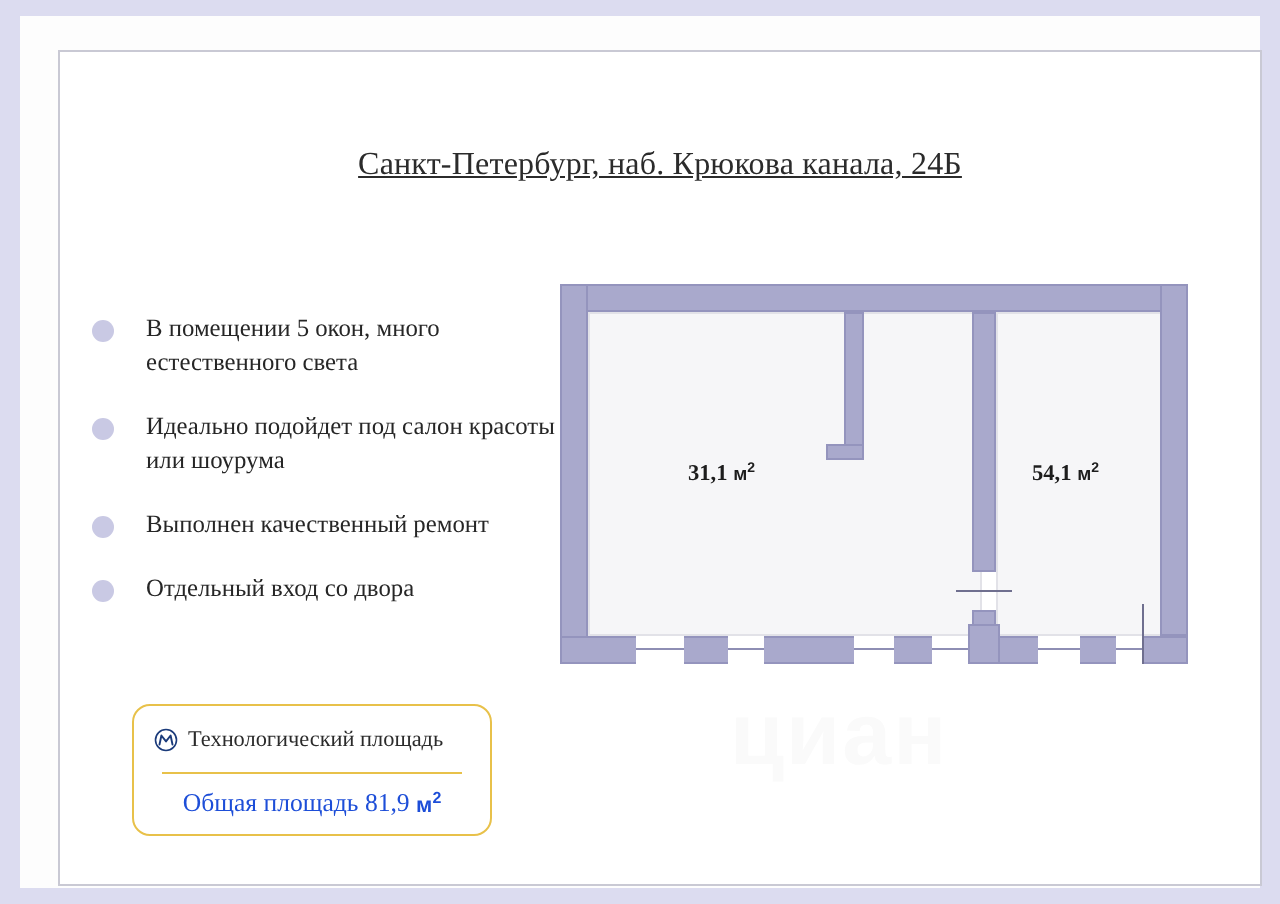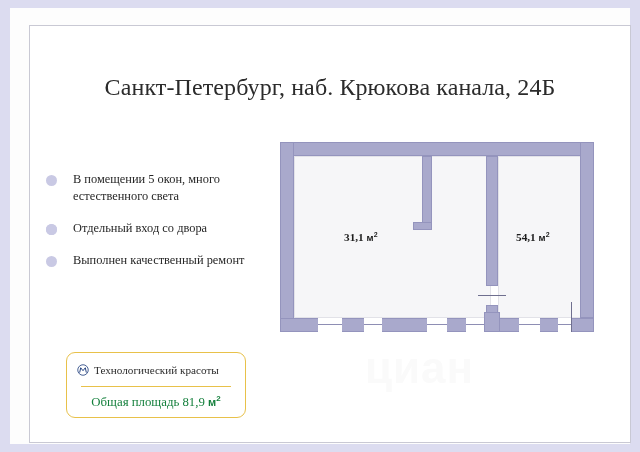--- a/index.html
+++ b/index.html
@@ -53,41 +53,41 @@
     pointer-events: none;
   }
 
   
   #page-title {
     position: absolute;
     left: 30px;
     top: 66px;
     width: 580px;
     text-align: center;
-    font-size: 24px;
+    font-size: 16px;
     color: #2b2b2b;
     letter-spacing: 0.1px;
     white-space: nowrap;
+    text-decoration: underline;
   }
 
   
   #feature-list {
     position: absolute;
     left: 36px;
     top: 148px;
     width: 232px;
   }
   .feature-item {
     position: relative;
     padding-left: 27px;
     margin-bottom: 15px;
     font-size: 12.4px;
     line-height: 17px;
     color: #262626;
-    margin-top: 15px;
   }
   .feature-bullet {
     position: absolute;
     left: 0px;
     top: 3.5px;
     width: 11px;
     height: 11px;
     border-radius: 50%;
     background: #c9c9e4;
   }
@@ -134,21 +134,21 @@
     height: 1px;
     background: #e8c14a;
   }
   #total-area {
     position: absolute;
     left: 0;
     right: 0;
     top: 41px;
     text-align: center;
     font-size: 12.8px;
-    color: #15803d;
+    color: #1d4ed8;
   }
   #total-area .area-unit {
     font-family: "Liberation Sans", sans-serif;
     font-weight: bold;
     font-size: 11px;
   }
   #total-area .area-unit sup { font-size: 8px; }
 
   
   #floor-plan {
@@ -209,42 +209,43 @@
 
   <div id="feature-list">
 
     <div class="feature-item">
       <span class="feature-bullet"></span>
       <span class="feature-text">В помещении 5 окон, много естественного света</span>
     </div>
 
     <div class="feature-item">
       <span class="feature-bullet"></span>
+      <span class="feature-text">Идеально подойдет под салон красоты или шоурума</span>
+    </div>
+
+    <div class="feature-item">
+      <span class="feature-bullet"></span>
+      <span class="feature-text">Выполнен качественный ремонт</span>
     </div>
 
     <div class="feature-item">
       <span class="feature-bullet"></span>
       <span class="feature-text">Отдельный вход со двора</span>
-    </div>
-
-    <div class="feature-item">
-      <span class="feature-bullet"></span>
-      <span class="feature-text">Выполнен качественный ремонт</span>
     </div>
 
   </div>
 
   <div id="info-badge">
 
     <div id="metro-row">
       <svg id="metro-icon" viewBox="0 0 24 24">
         <circle cx="12" cy="12" r="10.5" fill="none" stroke="currentColor" stroke-width="1.6"></circle>
         <path d="M5.5 16.5 L7.4 7.5 L12 13.4 L16.6 7.5 L18.5 16.5" fill="none" stroke="currentColor" stroke-width="1.9" stroke-linejoin="round" stroke-linecap="round"></path>
       </svg>
-      <span id="metro-name">Технологический красоты</span>
+      <span id="metro-name">Технологический площадь</span>
     </div>
 
     <div id="badge-divider"></div>
 
     <div id="total-area">
       <span>Общая площадь</span>
       <span>81,9</span>
       <span class="area-unit"><span>м</span><sup>2</sup></span>
     </div>
 

